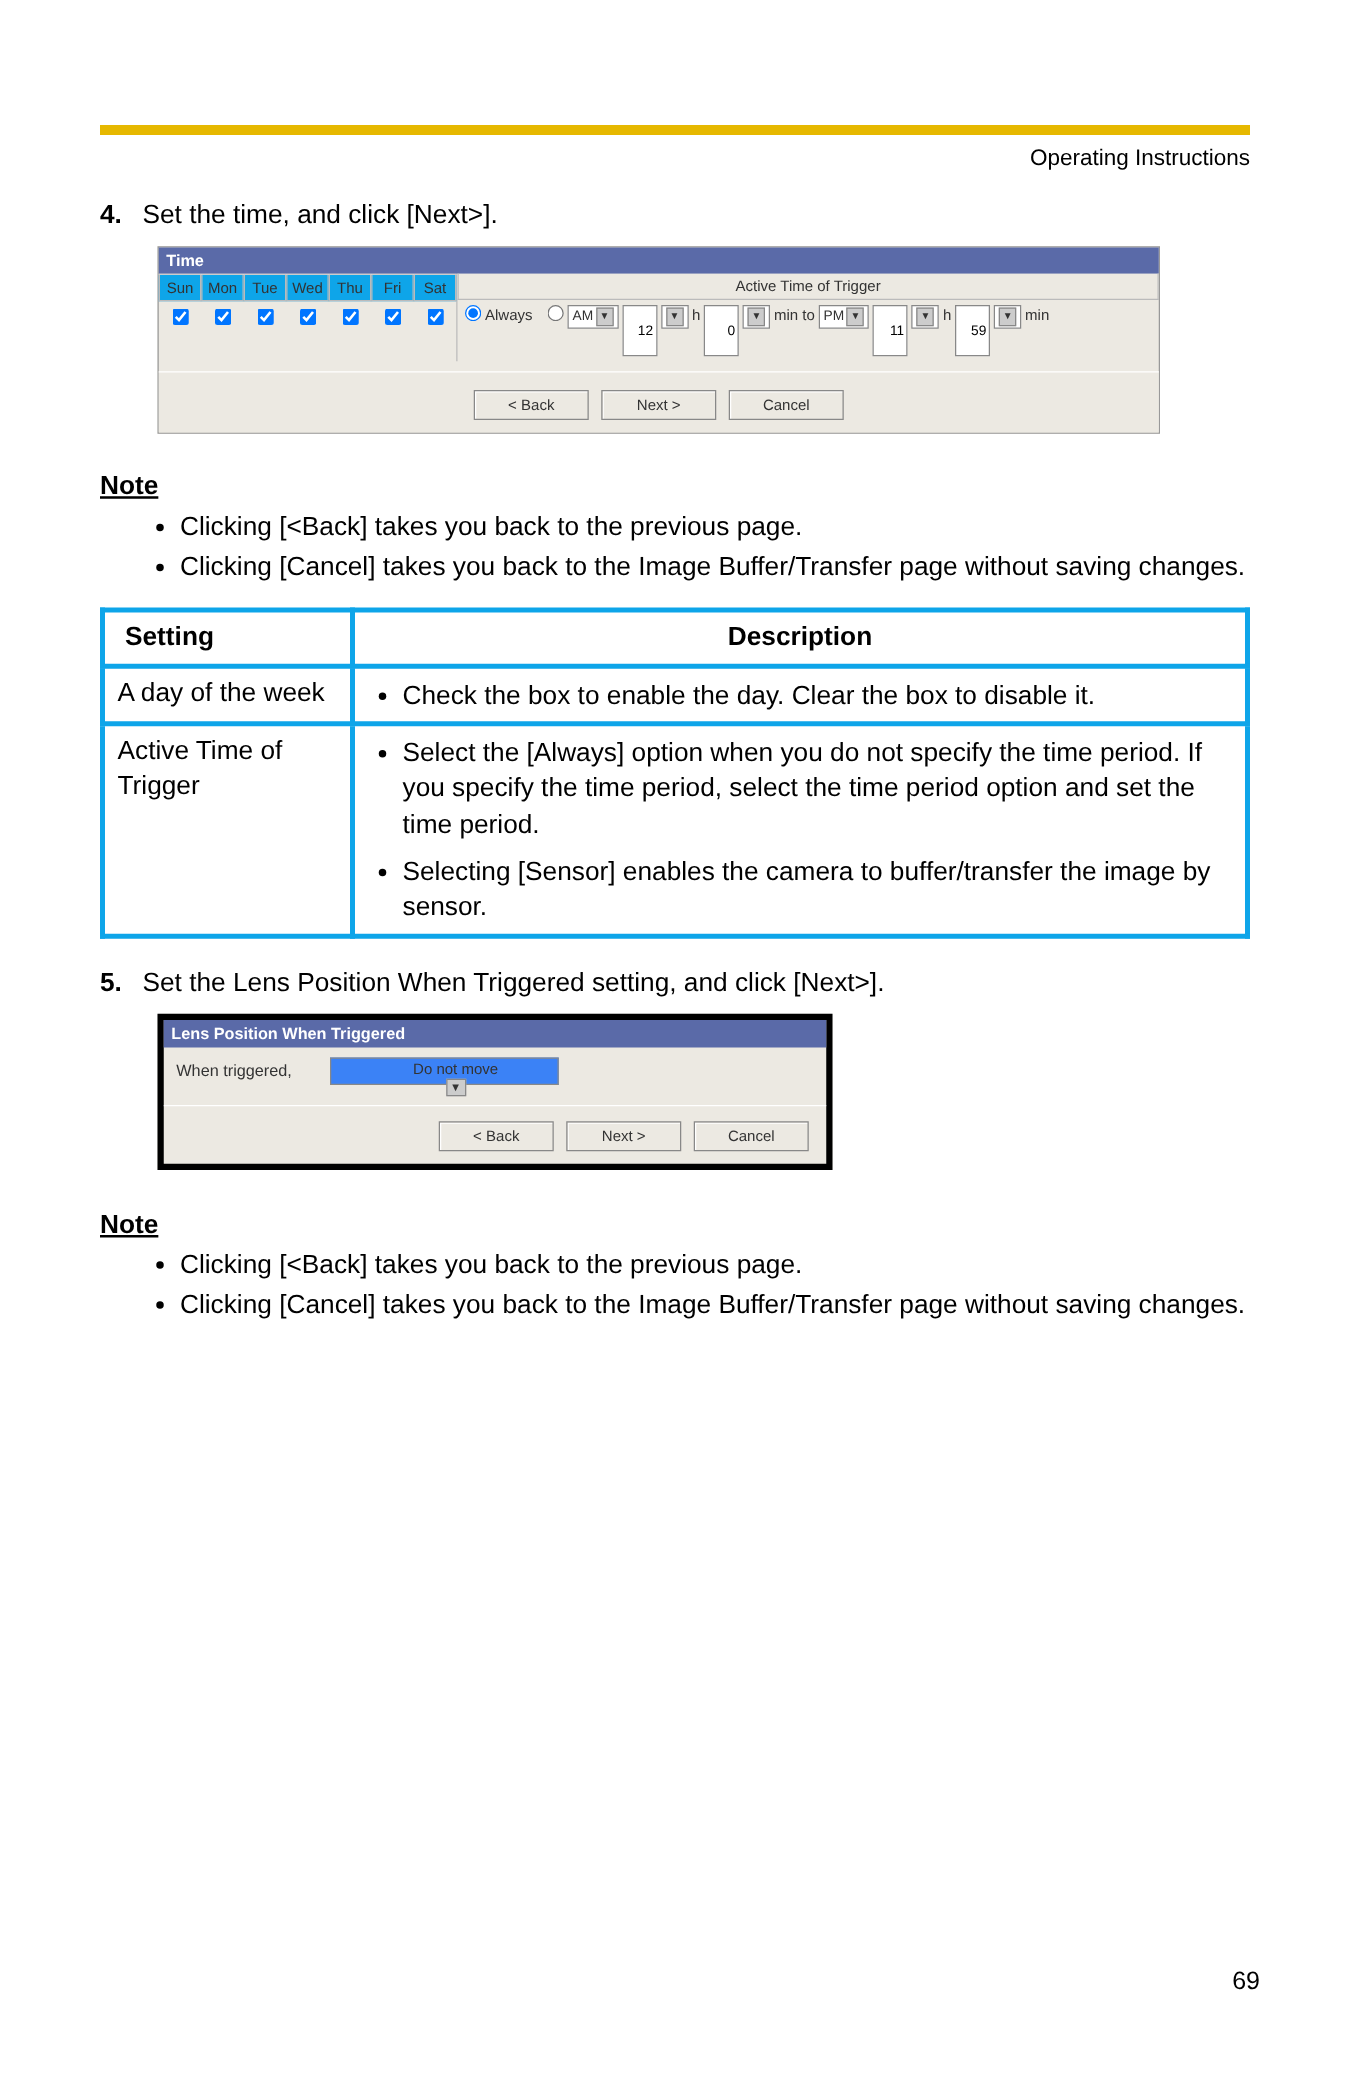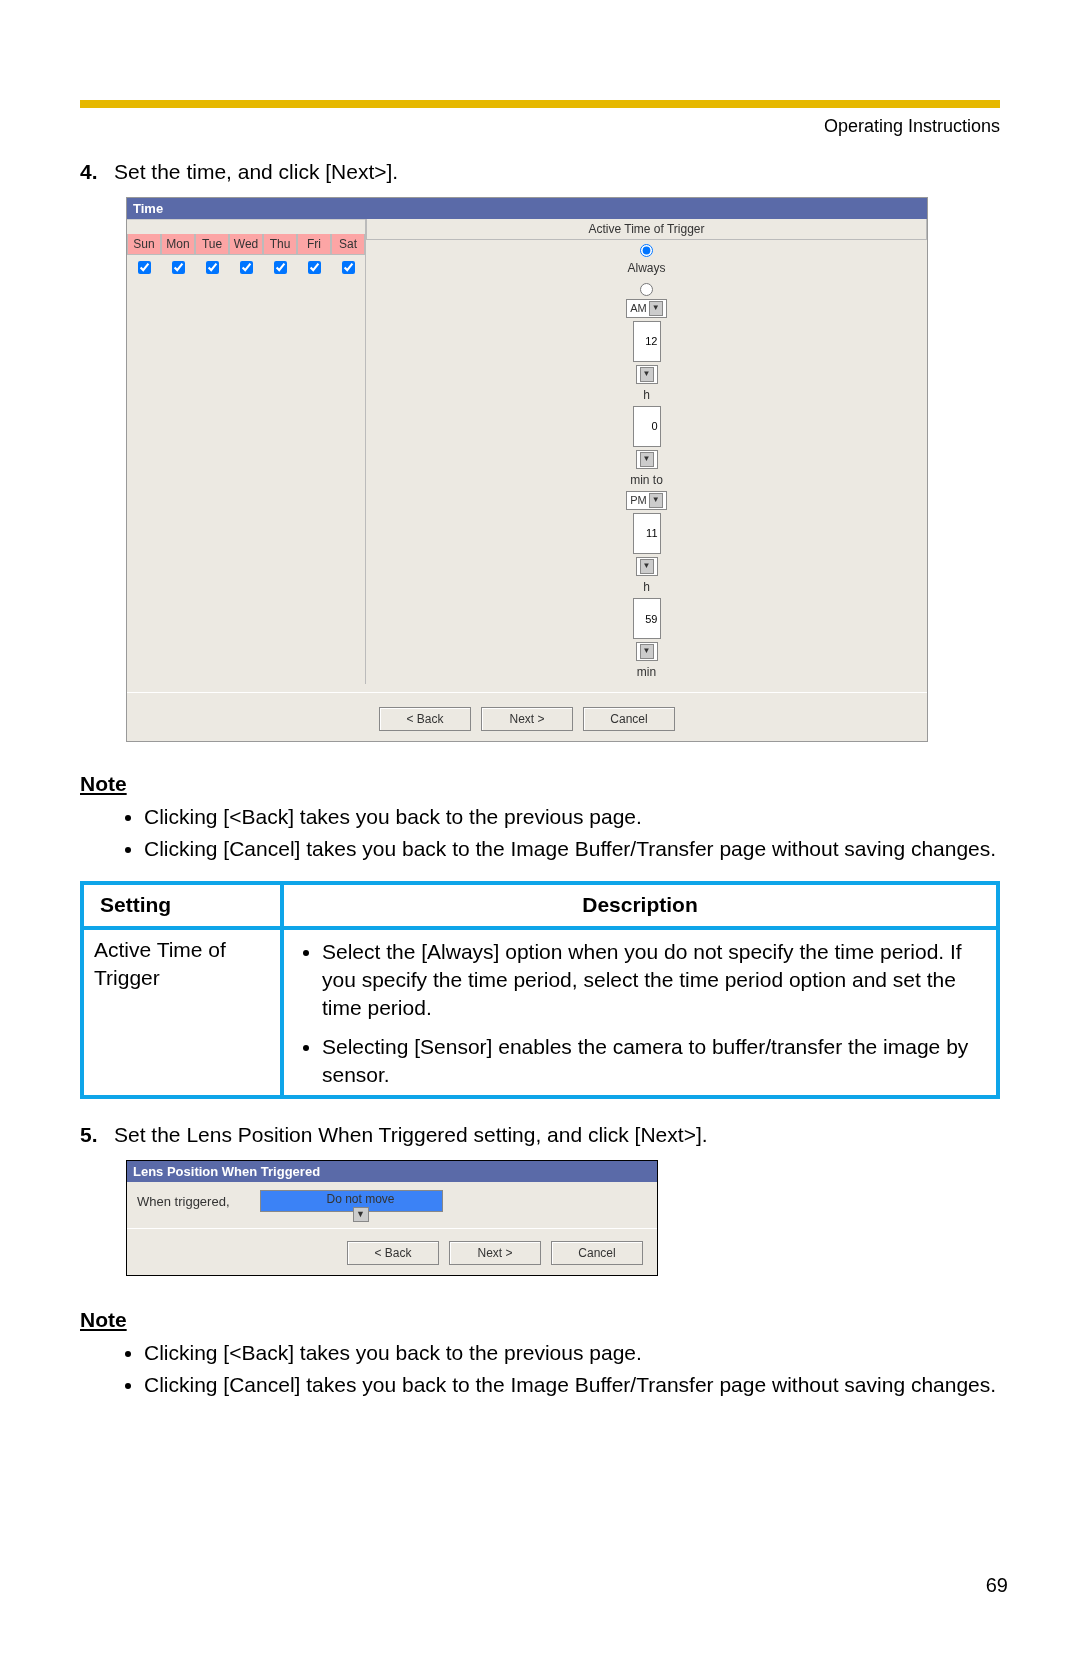--- a/index.html
+++ b/index.html
@@ -68,46 +68,44 @@
   }
   .daycol {
     width: 34px;
     text-align: center;
     border-top: 1px solid #ccc;
   }
   .dayhead {
     border: 1px solid #bbb;
     border-top: none;
     padding: 2px 0;
-    background: #fca5a5;
+    background: #0ea5e9;
     font-size: 12px;
-    margin-top: 14px;
   }
   .daychk {
     padding: 6px 0;
   }
   .active-area {
     flex: 1;
   }
   .active-head {
     text-align: center;
     border: 1px solid #bbb;
     border-top: none;
     padding: 2px 0;
     background: #ece9e2;
     font-size: 12px;
   }
   .active-body {
     display: flex;
-    align-items: center;
+    align-items: flex-start;
     gap: 3px;
     padding: 4px 6px;
     font-size: 12px;
     flex-wrap: nowrap;
-    flex-direction: column;
   }
   .sel {
     border: 1px solid #888;
     background: #fff;
     font-size: 11px;
     padding: 0 3px;
     display: inline-flex;
     align-items: center;
     gap: 2px;
     height: 17px;
@@ -187,21 +185,21 @@
   table.settings th.col1 { width: 170px; text-align: left; padding-left: 16px;}
   .cell-ul {
     margin: 0;
     padding-left: 28px;
   }
   .cell-ul li { margin: 2px 0 10px 0; }
   .cell-ul li:last-child { margin-bottom: 0; }
   
   .panel2 {
     margin-left: 46px;
-    border: 1px solid #000000;
+    border: 5px solid #000000;
     background: #ece9e2;
     font-family: Tahoma, Arial, sans-serif;
     font-size: 13px;
     width: 530px;
     margin-bottom: 30px;
     color: #333;
   }
   .p2-body {
     display: flex;
     align-items: center;
@@ -345,20 +343,28 @@
   <ul class="bullets">
     <li>Clicking [&lt;Back] takes you back to the previous page.</li>
     <li>Clicking [Cancel] takes you back to the Image Buffer/Transfer page without saving changes.</li>
   </ul>
 
   <table class="settings">
     <tbody>
         <tr>
       <th class="col1">Setting</th>
       <th>Description</th>
+    </tr>
+    <tr>
+      <td>A day of the week</td>
+      <td>
+            <ul class="cell-ul">
+              <li>Check the box to enable the day. Clear the box to disable it.</li>
+            </ul>
+          </td>
     </tr>
     <tr>
       <td>Active Time of Trigger</td>
       <td>
             <ul class="cell-ul">
         <li>Select the [Always] option when you do not specify the time period. If you specify the time period, select the time period option and set the time period.</li>
         <li>Selecting [Sensor] enables the camera to buffer/transfer the image by sensor.</li>
       </ul>
           </td>
     </tr>

